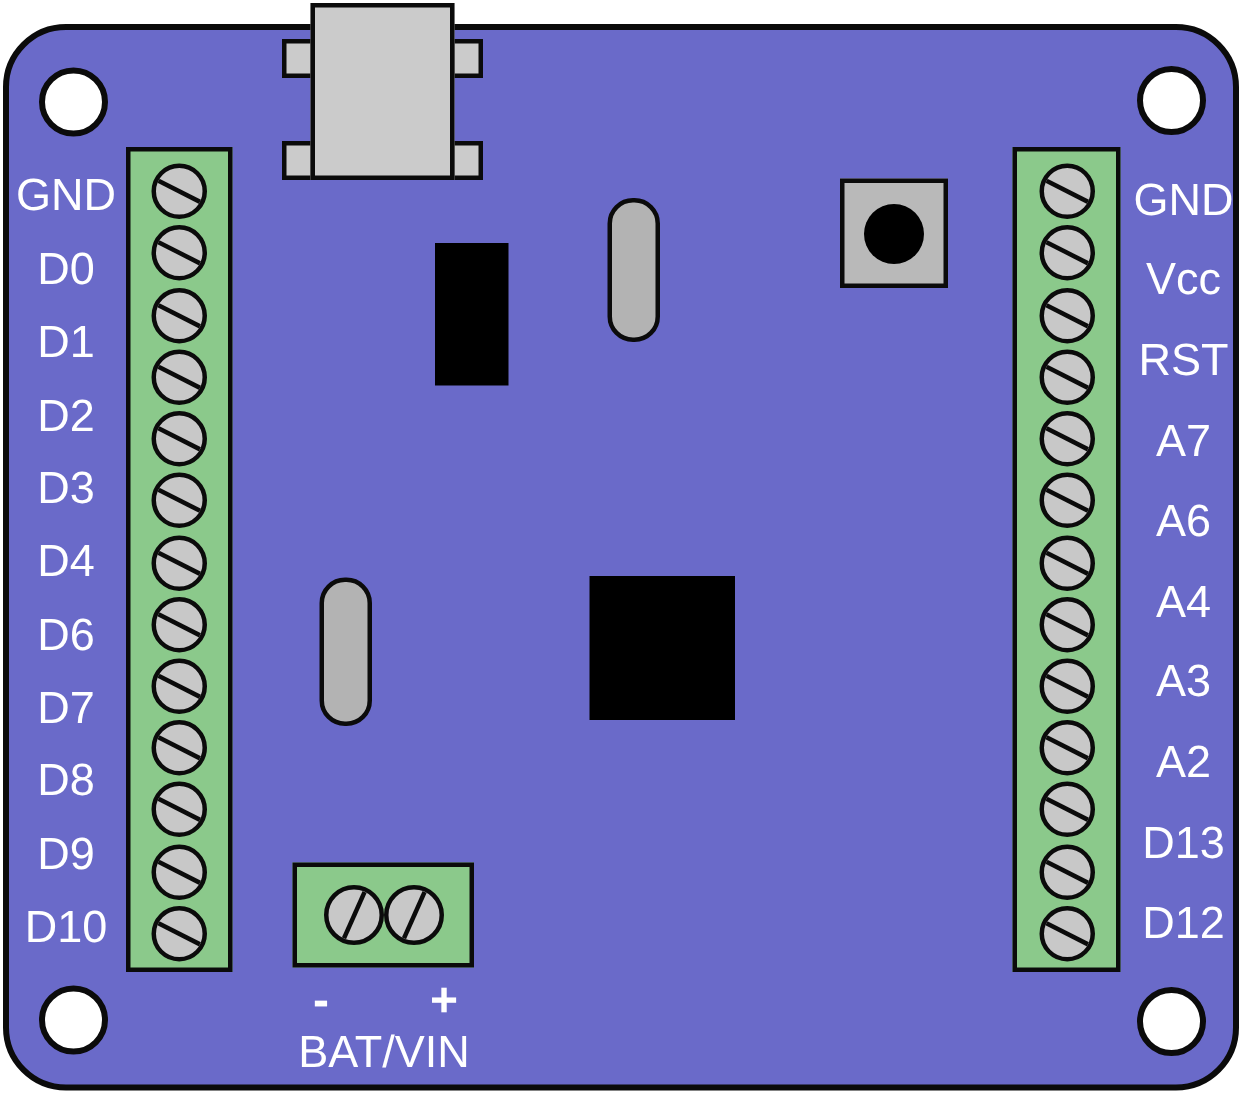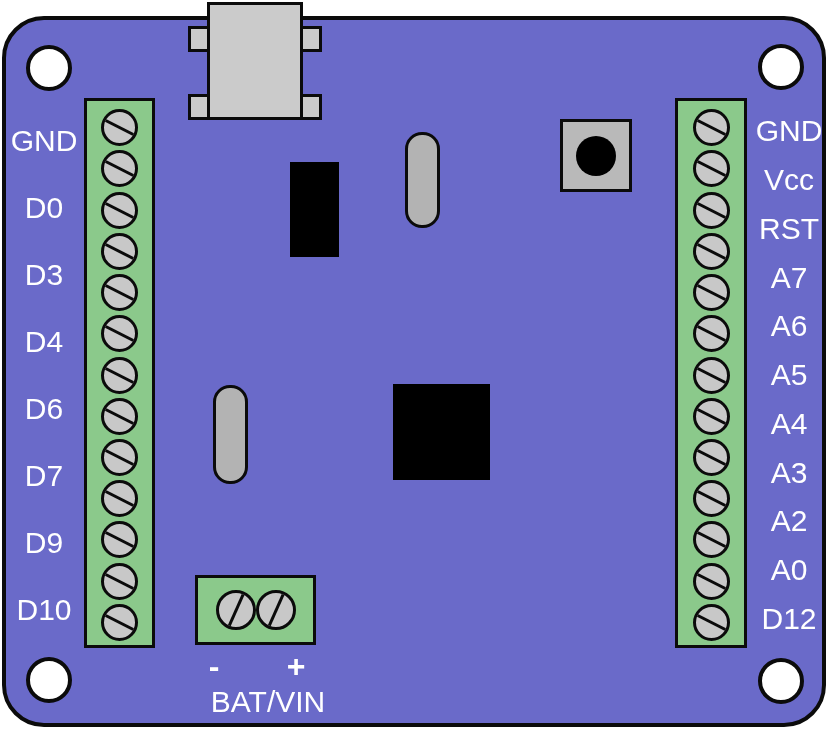--- a/index.html
+++ b/index.html
@@ -145,30 +145,39 @@
   </div>
 
   <div class="abs label-col" style="left:6px; width:76px;">
     <div class="trow">
         <span class="pin-label">GND</span>
       </div>
     <div class="trow">
         <span class="pin-label">D0</span>
       </div>
     <div class="trow">
+        <span class="pin-label">D1</span>
+      </div>
+    <div class="trow">
+        <span class="pin-label">D2</span>
+      </div>
+    <div class="trow">
         <span class="pin-label">D3</span>
       </div>
     <div class="trow">
         <span class="pin-label">D4</span>
       </div>
     <div class="trow">
         <span class="pin-label">D6</span>
       </div>
     <div class="trow">
         <span class="pin-label">D7</span>
+      </div>
+    <div class="trow">
+        <span class="pin-label">D8</span>
       </div>
     <div class="trow">
         <span class="pin-label">D9</span>
       </div>
     <div class="trow">
         <span class="pin-label">D10</span>
       </div>
   </div>
 
   <div class="abs tblock" style="left:675px; top:98px; width:72px; height:550px;"></div>
@@ -224,40 +233,37 @@
     <div class="trow">
         <span class="pin-label">RST</span>
       </div>
     <div class="trow">
         <span class="pin-label">A7</span>
       </div>
     <div class="trow">
         <span class="pin-label">A6</span>
       </div>
     <div class="trow">
-        <span class="pin-label">A5</span>
-      </div>
-    <div class="trow">
         <span class="pin-label">A4</span>
       </div>
     <div class="trow">
         <span class="pin-label">A3</span>
       </div>
     <div class="trow">
         <span class="pin-label">A2</span>
       </div>
     <div class="trow">
-        <span class="pin-label">A0</span>
+        <span class="pin-label">D13</span>
       </div>
     <div class="trow">
         <span class="pin-label">D12</span>
       </div>
   </div>
 
   <div class="abs tblock bat-block">
     <div class="screw steep bat-screw"></div>
     <div class="screw steep bat-screw"></div>
   </div>
   <span class="abs float-label sign" style="left:214px; top:666px;">-</span>
   <span class="abs float-label sign" style="left:296px; top:666px;">+</span>
-  <span class="abs float-label" style="left:268px; top:702px;">BAT/VIN</span>
+  <span class="abs float-label" style="left:256px; top:702px;">BAT/VIN</span>
 
 </div>
 
 </body></html>

